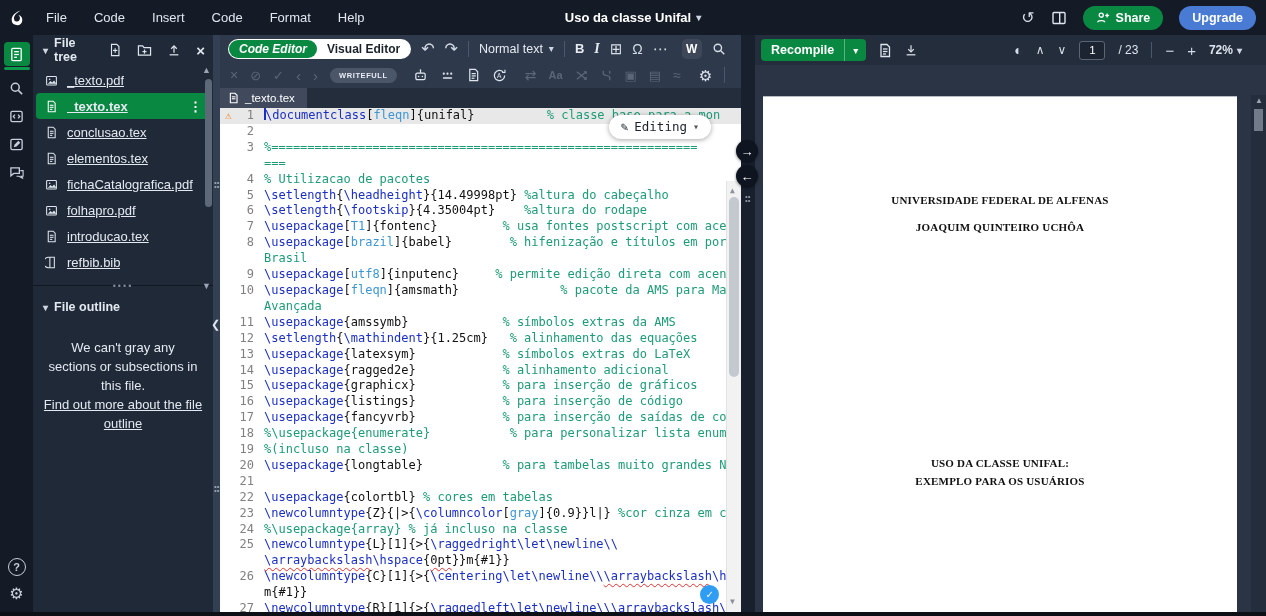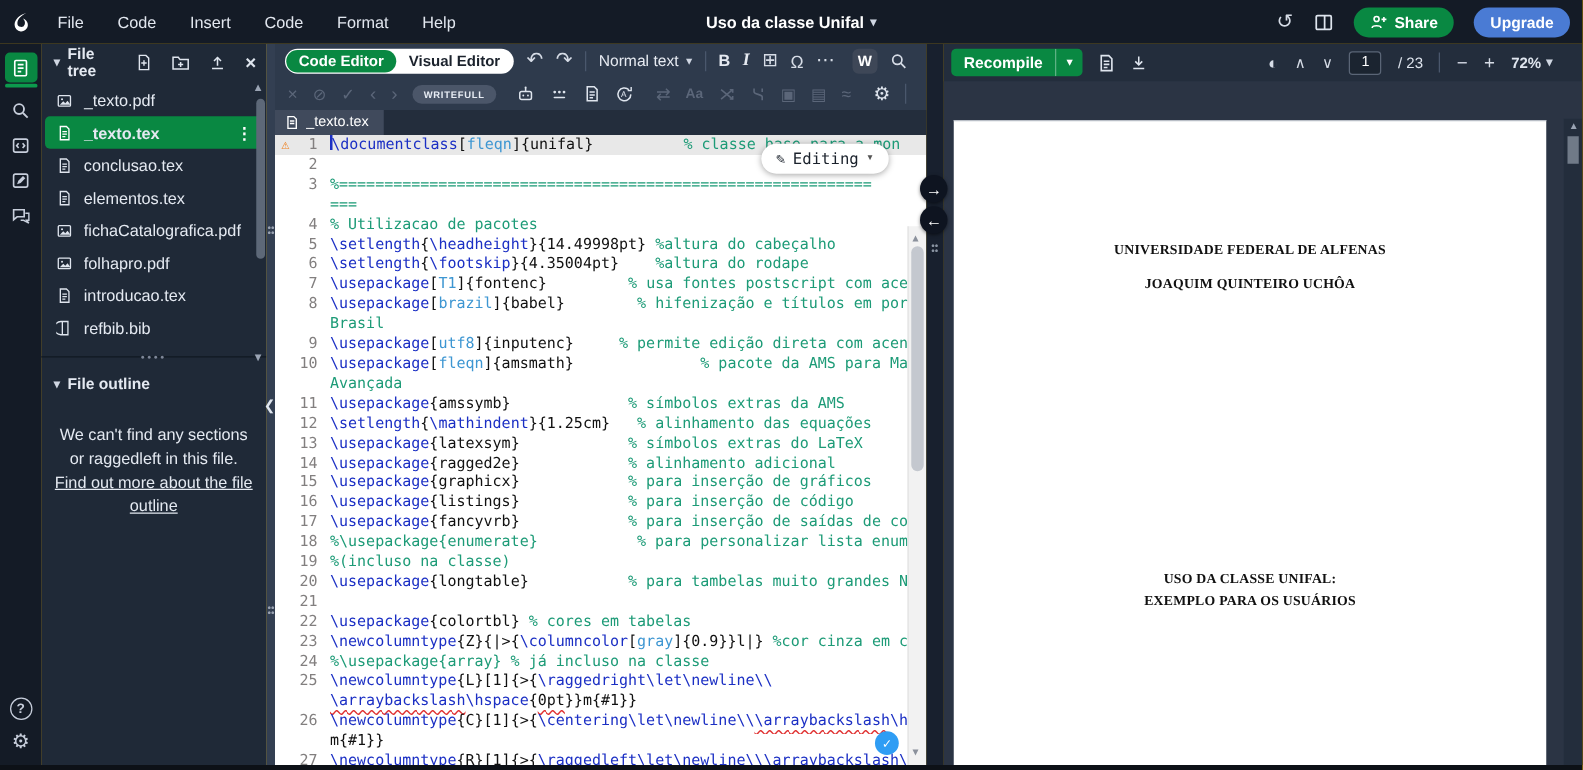--- a/index.html
+++ b/index.html
@@ -34,42 +34,42 @@
   .gear{color:#c7cedb;font-size:16px;line-height:1;}
 
   
   .ftree{position:absolute;left:33px;top:35px;width:180px;bottom:0;background:#1f2937;color:#e4e9f1;z-index:10;}
   .ftree-head{display:flex;align-items:center;height:30px;padding:0 8px 0 10px;font-size:12.5px;font-weight:700;gap:6px;}
   .ftree-head .spacer{flex:1;}
   .ftree-head .hico{color:#dfe5ee;margin-left:9px;}
   .chev{font-size:10px;color:#cfd6e2;}
   .flist{position:relative;padding-top:2px;}
   .fitem{display:flex;align-items:center;height:26px;padding:0 8px 0 12px;font-size:13px;gap:9px;color:#e4e9f1;}
-  .fitem .fname{white-space:nowrap;overflow:hidden;}
+  .fitem .fname{white-space:nowrap;overflow:hidden;text-decoration:underline;}
   .fitem.selected{background:#098842;border-radius:4px;margin:0 3px;padding-left:9px;font-weight:700;}
   .fitem.selected .kebab{margin-left:auto;color:#fff;font-size:13px;}
   .ft-scroll{position:absolute;right:1px;top:14px;width:7px;height:128px;background:#5d6878;border-radius:4px;}
   .ft-up{position:absolute;right:2px;top:0px;color:#9aa4b4;font-size:9px;}
   .ft-down{position:absolute;right:2px;bottom:-16px;color:#9aa4b4;font-size:9px;}
   .outline-divider{margin-top:10px;height:8px;border-top:1px solid #111822;display:flex;justify-content:center;align-items:flex-start;}
   .dots-h{letter-spacing:2px;color:#7e8798;font-size:9px;line-height:4px;margin-top:-2px;}
   .outline-head{display:flex;align-items:center;gap:6px;height:26px;padding:0 10px;font-size:12.5px;font-weight:700;}
   .outline-msg{margin-top:18px;padding:0 14px;text-align:center;font-size:13px;line-height:19px;color:#e4e9f1;}
   .outline-link{display:block;text-align:center;font-size:13px;line-height:19px;color:#e4e9f1;text-decoration:underline;cursor:pointer;}
 
   
   .vdiv1{position:absolute;left:213px;top:35px;width:7px;bottom:0;background:#333f52;z-index:15;}
   .vdiv1 .dots-v{position:absolute;left:1px;color:#9aa3b2;font-size:8px;line-height:4px;letter-spacing:0;width:5px;text-align:center;}
   .collapse-arrow{position:absolute;left:-2px;top:283px;color:#dfe5ee;font-size:11px;}
 
   
   .editor{position:absolute;left:220px;top:35px;width:521px;bottom:0;background:#2e3a4c;z-index:10;}
   .etb1{height:27px;display:flex;align-items:center;padding:0 8px;gap:10px;}
   .seg{display:flex;background:#fff;border-radius:11px;padding:1px;height:20px;box-sizing:border-box;}
-  .seg .on{background:#098842;color:#fff;border-radius:10px;padding:1px 10px;font-size:12px;font-weight:700;line-height:16px;}
+  .seg .on{background:#098842;color:#fff;border-radius:10px;padding:1px 10px;font-size:12px;font-weight:700;line-height:16px;font-style:italic;}
   .seg .off{color:#1b222c;padding:1px 10px;font-size:12px;font-weight:700;line-height:16px;}
   .tbico{color:#d6dce6;font-size:14px;line-height:1;cursor:pointer;}
   .tbdivider{width:1px;height:16px;background:#4a576c;}
   .ptype{display:flex;align-items:center;gap:6px;color:#e6eaf1;font-size:12.5px;}
   .bold-b{font-weight:700;font-size:13px;color:#e6eaf1;}
   .ital-i{font-style:italic;font-family:"Liberation Serif",serif;font-weight:700;font-size:14px;color:#e6eaf1;}
   .wf-badge{width:20px;height:20px;border-radius:5px;background:#3e4757;color:#fff;font-weight:700;font-size:12px;
             display:flex;align-items:center;justify-content:center;}
   .etb2{height:26px;display:flex;align-items:center;padding:0 10px;gap:12px;}
   .gico{color:#5b6679;font-size:13px;line-height:1;}
@@ -339,21 +339,21 @@
       <span class="ft-down">▼</span>
     </div>
 
     <div class="outline-divider">
       <span class="dots-h">••••</span>
     </div>
     <div class="outline-head">
       <span class="chev">▾</span>
       <span>File outline</span>
     </div>
-    <div class="outline-msg">We can't find any sections or raggedleft in this file.</div>
+    <div class="outline-msg">We can't gray any sections or subsections in this file.</div>
     <a class="outline-link">Find out more about the file outline</a>
   </div>
 
   <div class="vdiv1">
     <div class="dots-v" style="top:146px;">••<br>••</div>
     <div class="collapse-arrow">❮</div>
     <div class="dots-v" style="top:450px;">••<br>••</div>
   </div>
 
   <div class="editor">

